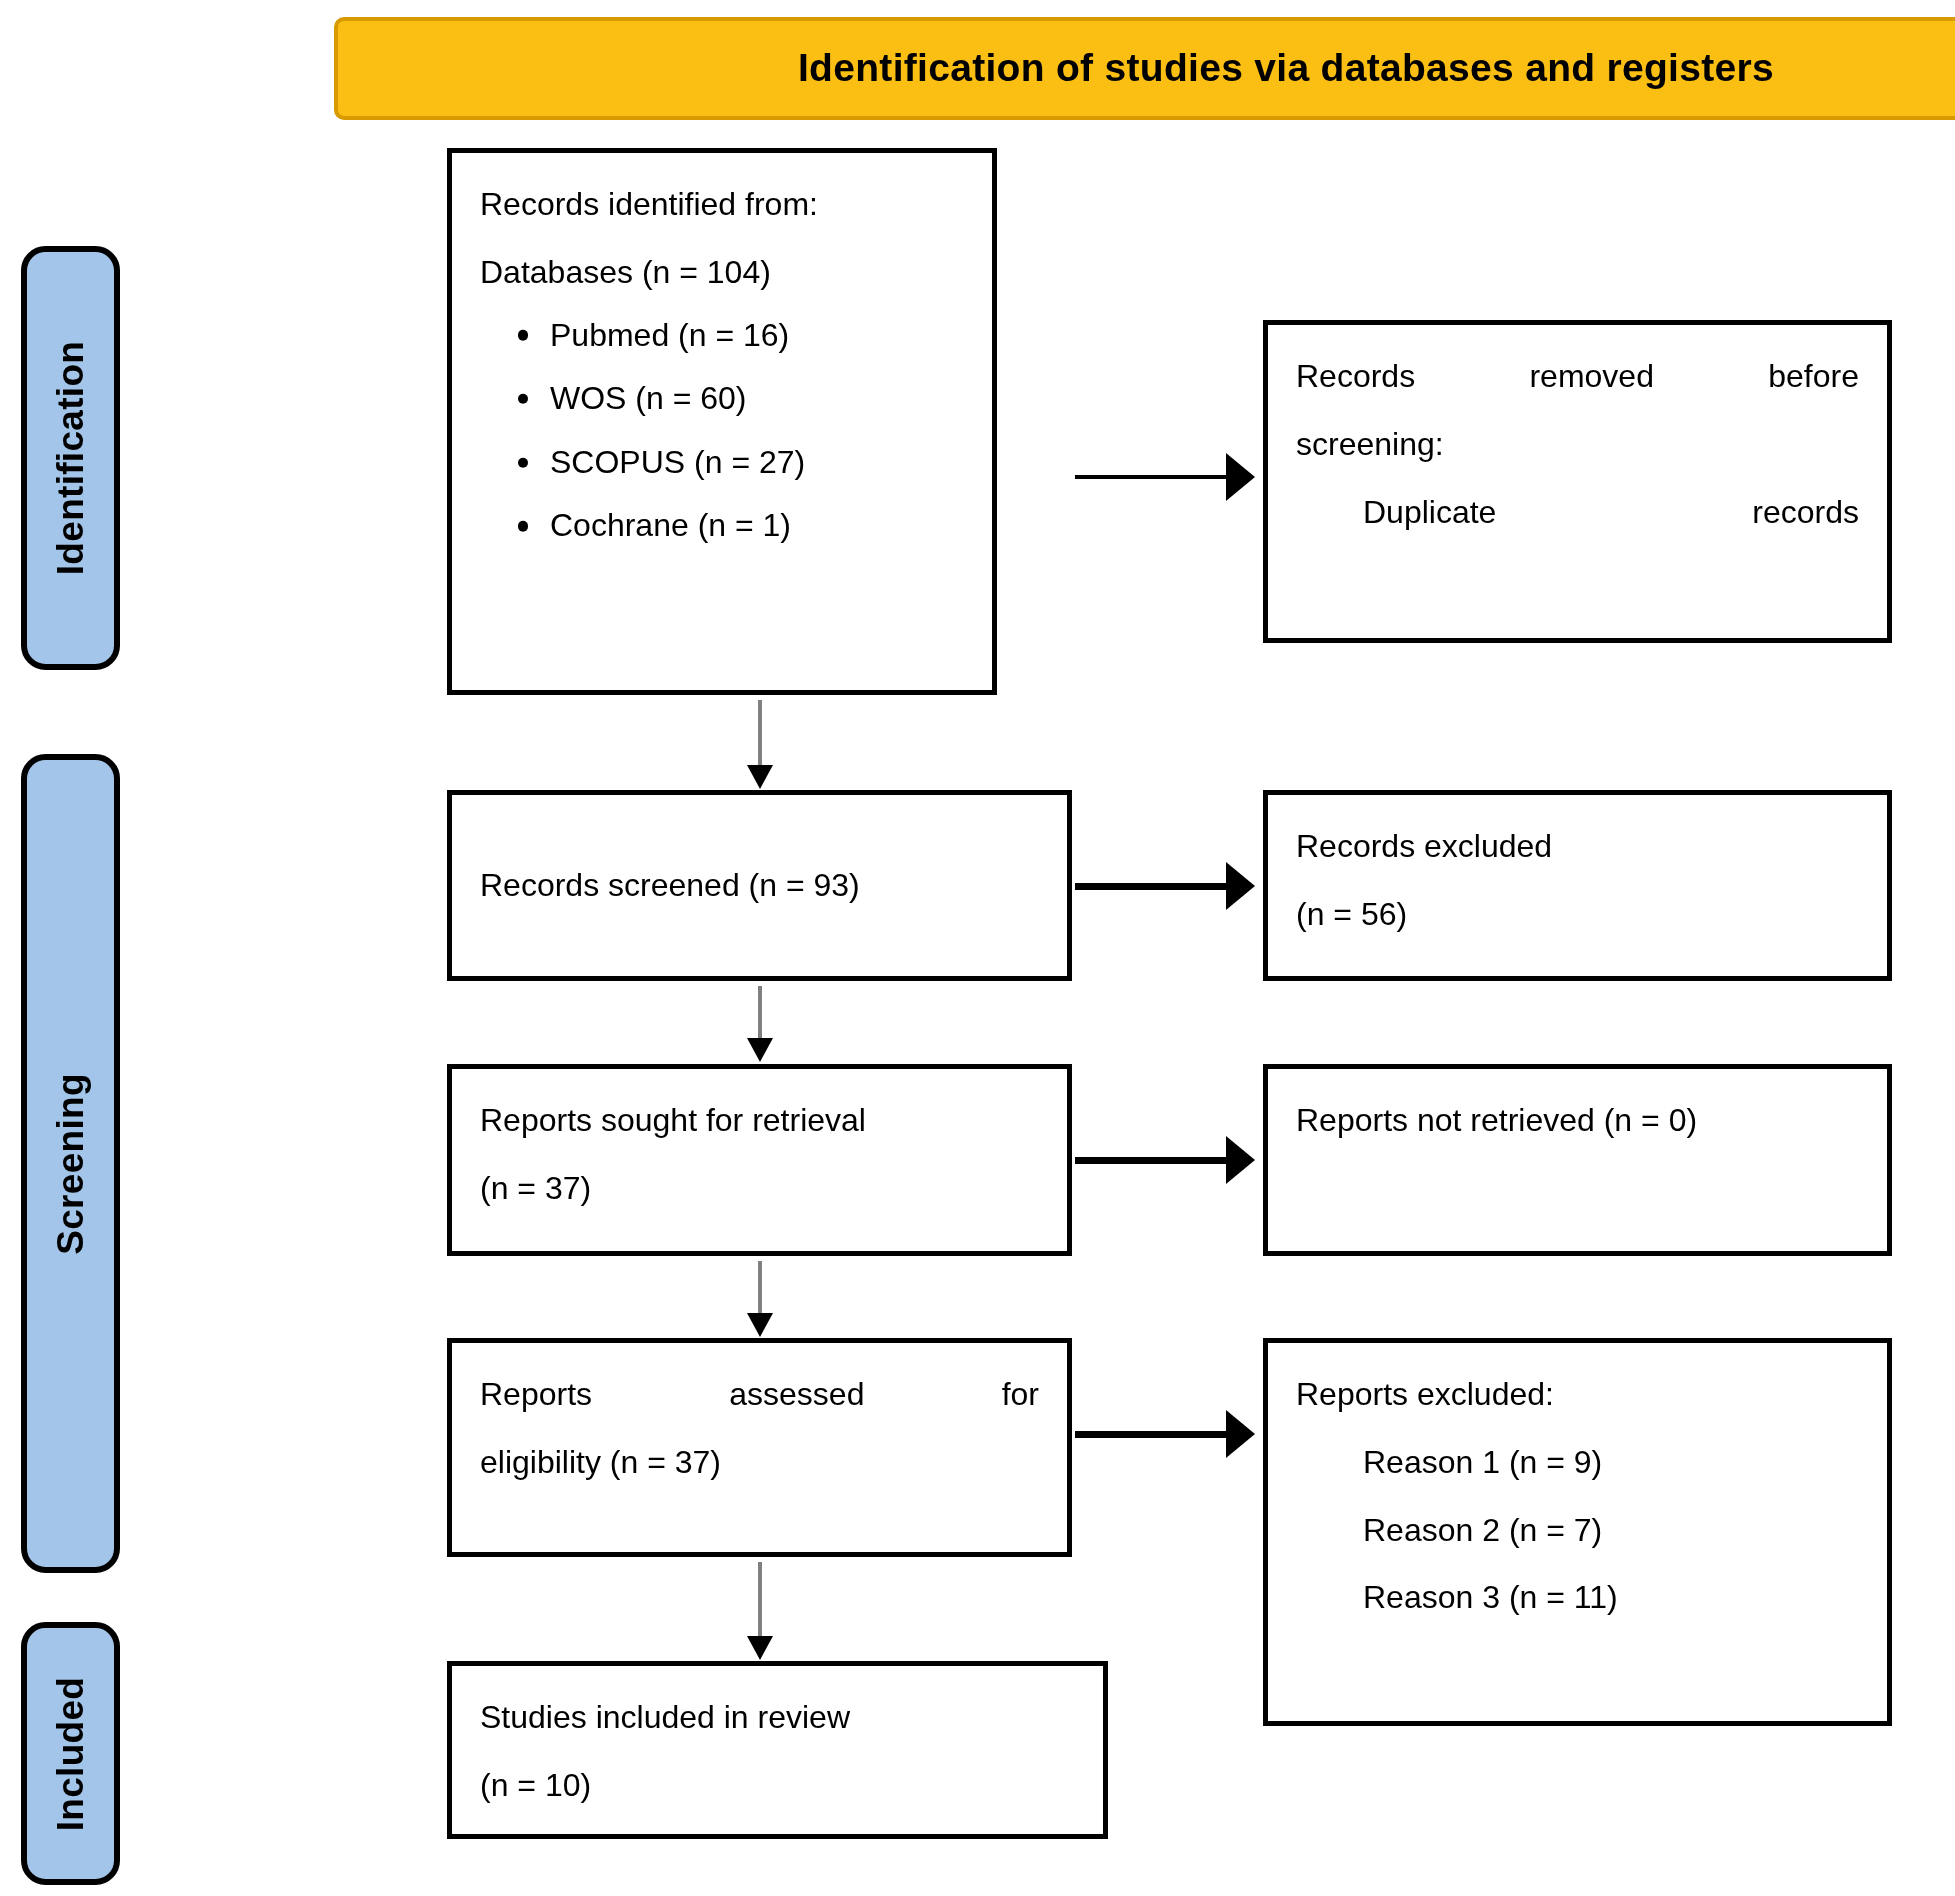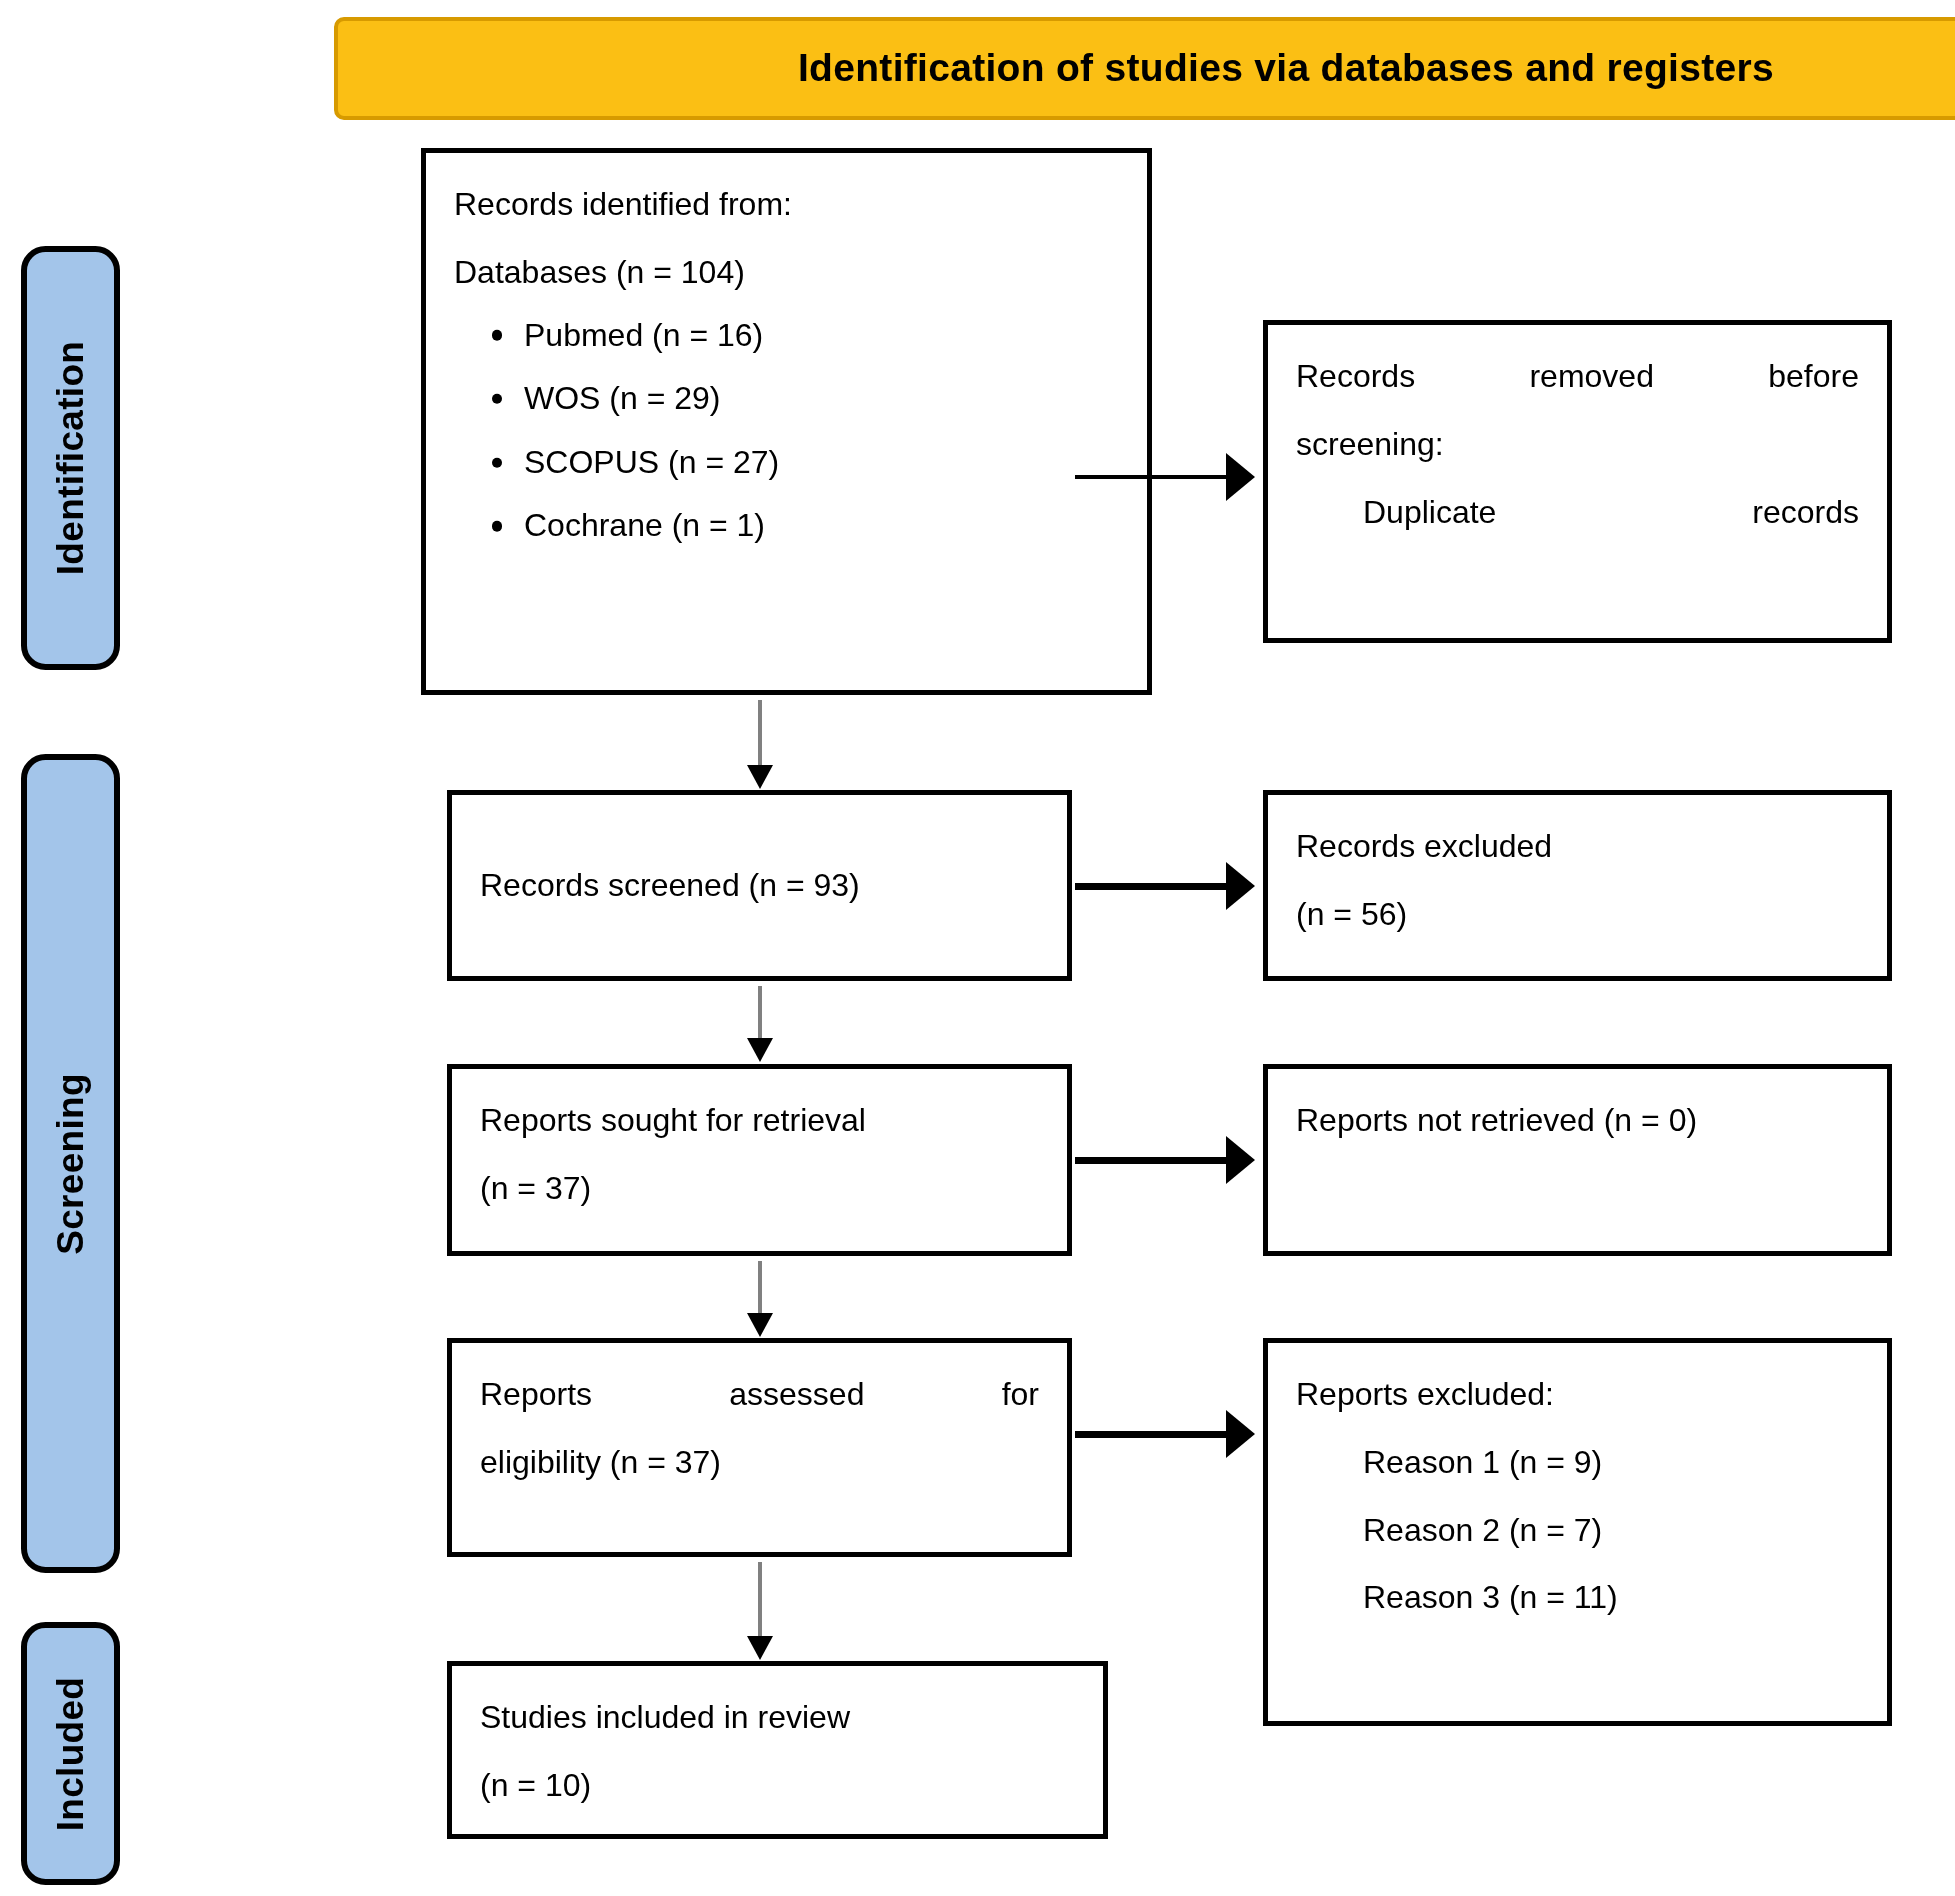--- a/index.html
+++ b/index.html
@@ -103,21 +103,21 @@
     left: -32px;
     top: 50%;
     transform: translateY(-50%);
     width: 10.4px;
     height: 10.4px;
     background: #000000;
     border-radius: 50%;
   }
 
   
-  #box-identified    { left: 421px;  top: 148px;  width: 731px; height: 547px; }
+  #box-identified    { left: 447px;  top: 148px;  width: 550px; height: 547px; }
   #box-removed       { left: 1263px; top: 320px;  width: 629px; height: 323px; }
   #box-screened      { left: 447px;  top: 790px; width: 625px; height: 191px;
                        display: flex; align-items: center; text-align: center; }
   #box-excluded      { left: 1263px; top: 790px; width: 629px; height: 191px; }
   #box-sought        { left: 447px;  top: 1064px; width: 625px; height: 192px; }
   #box-notretrieved  { left: 1263px; top: 1064px; width: 629px; height: 192px;
                        display: flex; align-items: flex-start; }
   #box-assessed      { left: 447px;  top: 1338px; width: 625px; height: 219px; }
   #box-reportsexcl   { left: 1263px; top: 1338px; width: 629px; height: 388px; }
   #box-included      { left: 447px;  top: 1661px; width: 661px; height: 178px; }
@@ -181,21 +181,21 @@
   </div>
   <div class="pill" id="pill-included">
     <span class="pill-label">Included</span>
   </div>
 
   <div class="box" id="box-identified">
     <p>Records identified from:</p>
     <p>Databases (n = 104)</p>
     <ul class="db-list">
       <li><span class="bullet"></span><span>Pubmed (n = 16)</span></li>
-      <li><span class="bullet"></span><span>WOS (n = 29)</span></li>
+      <li><span class="bullet"></span><span>WOS (n = 60)</span></li>
       <li><span class="bullet"></span><span>SCOPUS (n = 27)</span></li>
       <li><span class="bullet"></span><span>Cochrane (n = 1)</span></li>
     </ul>
   </div>
 
   <div class="box justified" id="box-removed">
     <p class="j">Records removed before</p>
     <p>screening:</p>
     <p class="j indent">Duplicate records</p>
   </div>

